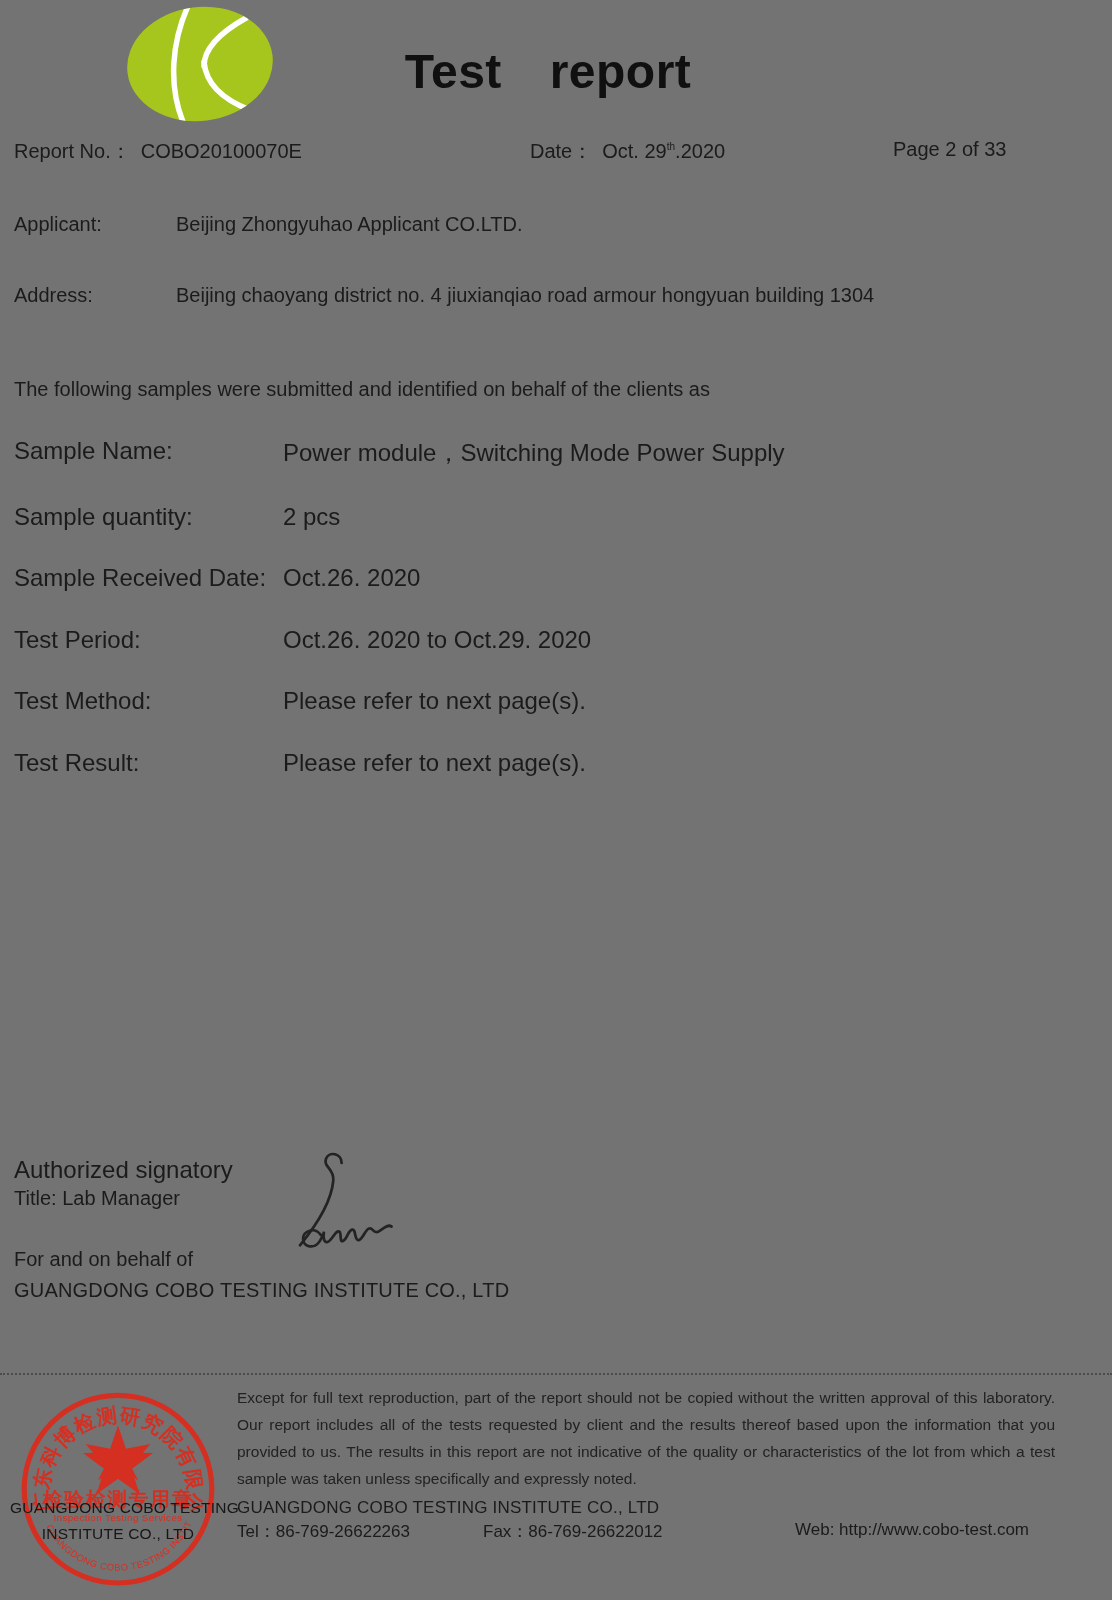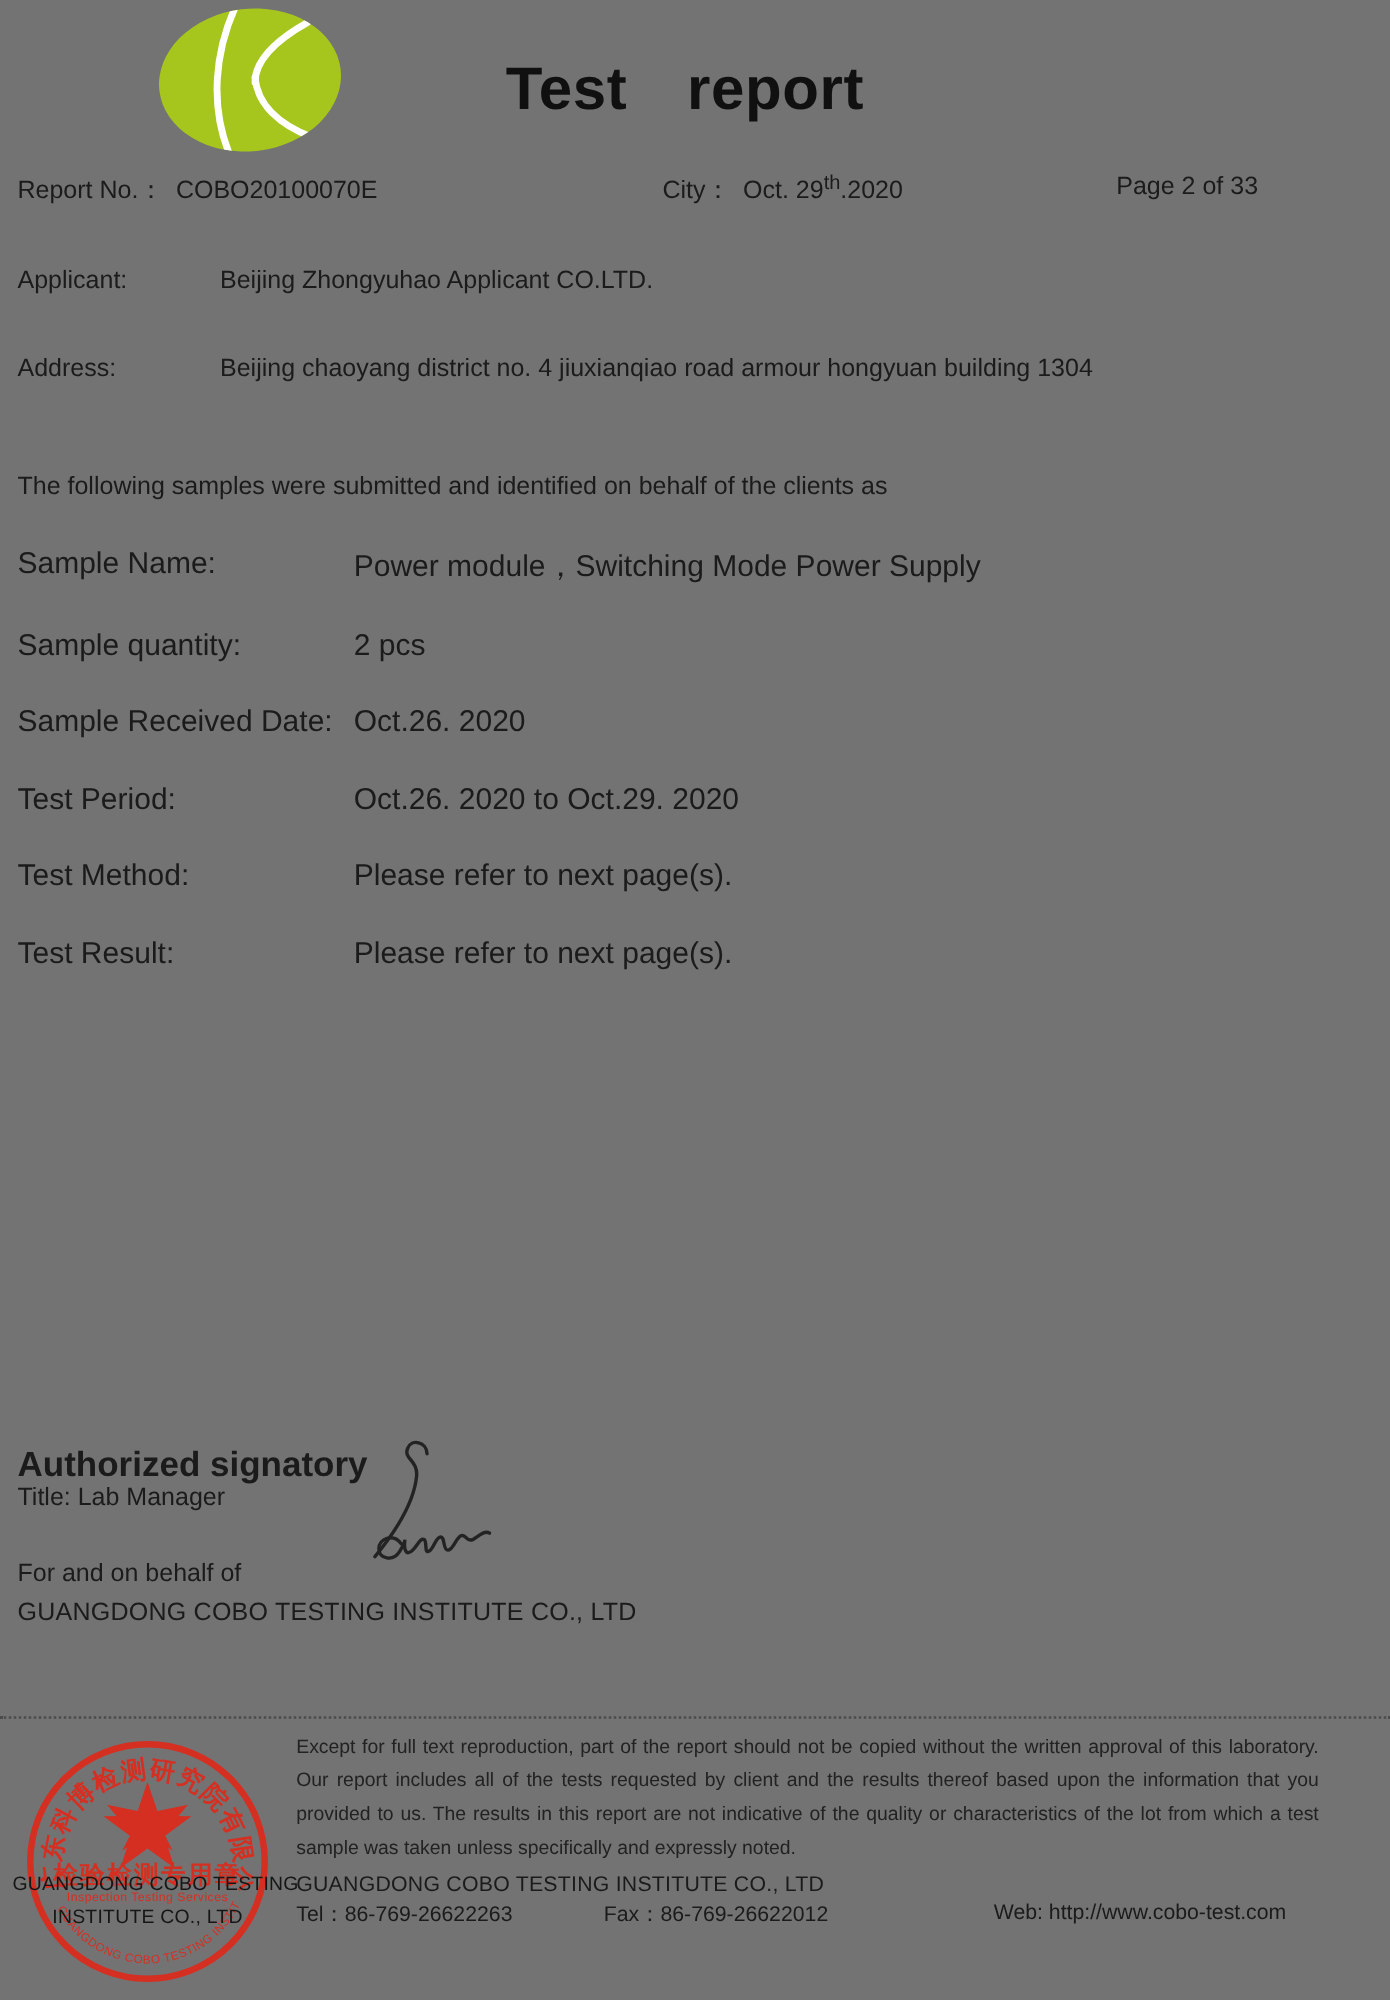--- a/index.html
+++ b/index.html
@@ -25,39 +25,39 @@
     word-spacing: 34px; letter-spacing: 0.5px;
     color: #101010;
     padding-right: 16px;
   }
 
   
   .meta { top: 138px; font-size: 20px; white-space: nowrap; }
   .meta-report { left: 14px; }
   .meta-date { left: 530px; }
   .meta-page { left: 893px; }
-  .meta sup { font-size: 16px; vertical-align: super; }
+  .meta sup { font-size: 10px; vertical-align: super; }
   .colon-gap { display: inline-block; width: 10px; }
 
   
   .row-label { left: 14px; font-size: 20px; }
   .party-value { left: 176px; font-size: 20px; white-space: nowrap; }
   .r-applicant { top: 213px; }
   .r-address { top: 284px; }
 
   .intro { left: 14px; top: 378px; font-size: 20px; text-align: center; }
 
   
   .fields { left: 14px; top: 437px; width: 1080px; }
   .frow { display: flex; margin-bottom: 33.5px; font-size: 24px; }
   .frow .fl { width: 269px; flex: 0 0 269px; }
   .frow .fv { white-space: nowrap; }
 
   
-  .sig-auth { left: 14px; top: 1156px; font-size: 28px; font-weight: bold; }
+  .sig-auth { left: 14px; top: 1156px; font-size: 24px; }
   .sig-title { left: 14px; top: 1187px; font-size: 20px; }
   .sig-img { left: 276px; top: 1148px; width: 125px; height: 105px; }
   .behalf1 { left: 14px; top: 1248px; font-size: 20px; }
   .behalf2 { left: 14px; top: 1279px; font-size: 20px; letter-spacing: 0.2px; }
 
   
   .footer-divider { left: 0; top: 1373px; width: 1112px; height: 0; border-top: 2px dotted #4c4c4c; }
   .footer-block { left: 237px; top: 1384px; width: 818px; }
   .disclaimer { font-size: 15.5px; line-height: 27px; text-align: justify; color: #222; }
   .fcompany { margin-top: 6px; font-size: 17px; letter-spacing: 0.2px; }
@@ -95,21 +95,21 @@
       <path d="M 78,58 C 80,80 98,96 124,106"></path>
     </g>
   </svg>
 
   <div class="abs title">Test report</div>
 
   <div class="abs meta meta-report">
     <span>Report No.：</span><span class="colon-gap"></span><span>COBO20100070E</span>
   </div>
   <div class="abs meta meta-date">
-    <span>City：</span><span class="colon-gap"></span><span>Oct. 29</span><sup>th</sup><span>.2020</span>
+    <span>Date：</span><span class="colon-gap"></span><span>Oct. 29</span><sup>th</sup><span>.2020</span>
   </div>
   <div class="abs meta meta-page">Page 2 of 33</div>
 
   <div class="abs row-label r-applicant">Applicant:</div>
   <div class="abs party-value r-applicant">Beijing Zhongyuhao Applicant CO.LTD.</div>
 
   <div class="abs row-label r-address">Address:</div>
   <div class="abs party-value r-address">Beijing chaoyang district no. 4 jiuxianqiao road armour hongyuan building 1304</div>
 
   <div class="abs intro">The following samples were submitted and identified on behalf of the clients as</div>

